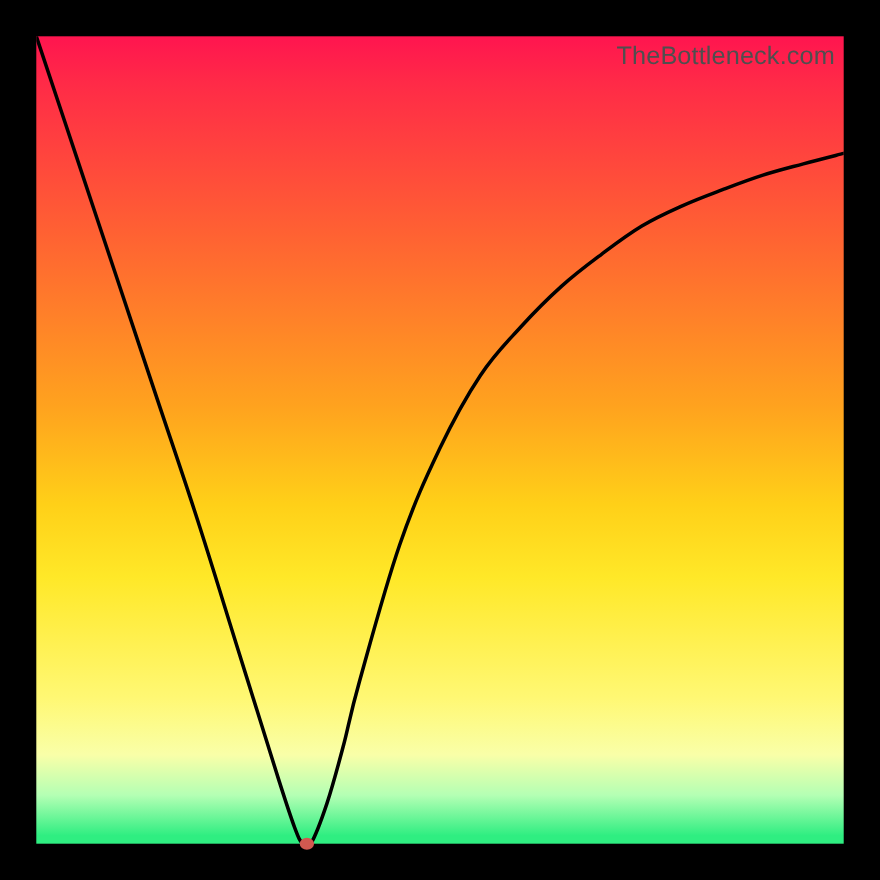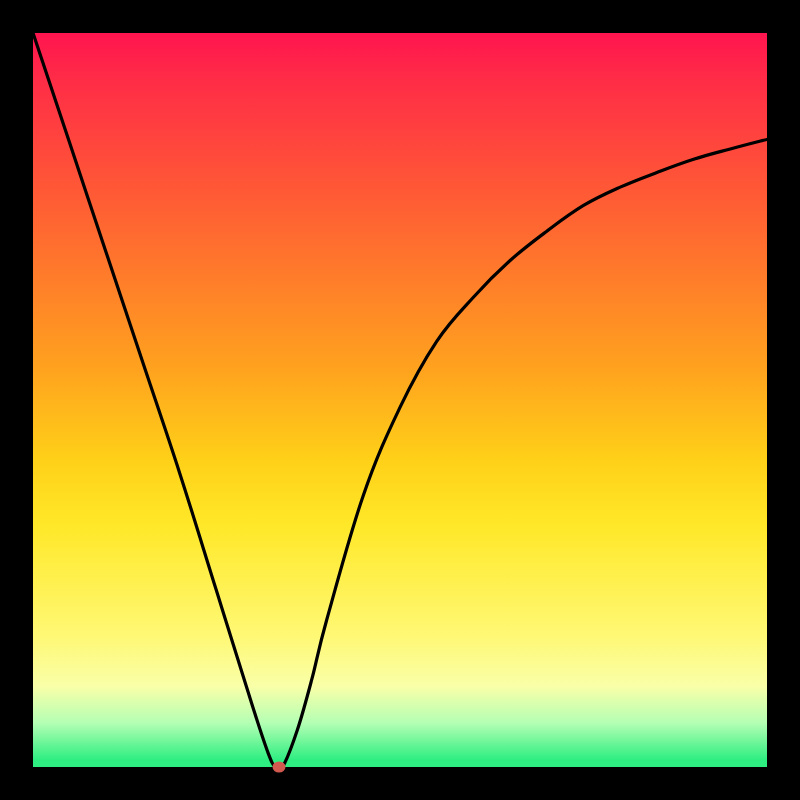--- a/index.html
+++ b/index.html
@@ -62,20 +62,21 @@
     background: #d15950;
     transform: translate(-50%, -50%);
   }
 </style>
 </head>
 <body>
 
 <div class="frame">
   <div class="plot">
 
+    <div class="watermark">TheBottleneck.com</div>
 
     <svg class="curve" viewBox="0 0 734 734" preserveAspectRatio="none">
       <path id="curve-path" d="M 0 0 C 6.606 19.818000000000005 23.488000000000003 70.46400000000001 36.7 110.10000000000002 C 49.912000000000006 149.73600000000005 60.18800000000001 180.56400000000005 73.4 220.20000000000005 C 86.61200000000001 259.836 96.88799999999999 290.664 110.1 330.29999999999995 C 123.312 369.9359999999999 133.58800000000002 399.4428 146.8 440.4 C 160.012 481.3572 170.288 515.5616 183.5 557.84 C 196.712 600.1184000000001 210.95159999999998 646.2135999999999 220.2 675.28 C 229.4484 704.3464 230.91639999999998 708.7504 234.88 719.32 C 238.8436 729.8896000000001 239.5776 731.3576 242.22 734 C 244.8624 736.6424 245.59640000000002 740.606 249.56000000000003 734 C 253.52360000000004 727.394 258.9552 713.1544 264.24 697.3 C 269.5248 681.4455999999999 273.6352 665.7379999999999 278.92 645.92 C 284.20480000000003 626.102 284.3516 620.23 293.6 587.2 C 302.8484 554.1700000000001 317.088 500.7348 330.3 462.42 C 343.512 424.1052 353.788 402.08520000000004 367 374.34000000000003 C 380.212 346.5948 390.48800000000006 328.098 403.70000000000005 308.28000000000003 C 416.91200000000003 288.46200000000005 427.188 278.77320000000003 440.4 264.24 C 453.61199999999997 249.70680000000002 463.88800000000003 239.4308 477.1 227.54000000000002 C 490.312 215.64920000000004 500.58799999999997 208.08900000000006 513.8 198.18000000000006 C 527.012 188.27100000000007 537.288 180.41720000000004 550.5 172.49 C 563.712 164.56279999999998 573.988 160.0854 587.2 154.14 C 600.412 148.19459999999998 610.688 144.4805599999999 623.9 139.45999999999992 C 637.112 134.43943999999993 647.388 130.47584000000003 660.6 126.24800000000005 C 673.812 122.02016000000006 684.088 119.53923999999998 697.3 115.97199999999998 C 710.512 112.40475999999998 727.394 108.14756000000006 734 106.43000000000006" fill="none" stroke="#000000" stroke-width="3.2" stroke-linecap="round" stroke-linejoin="round"></path>
     </svg>
 
     <div class="marker" id="min-marker" style="left: 245.89px; top: 734px; background: rgb(209, 89, 80);"></div>
 
   </div>
 </div>
 

